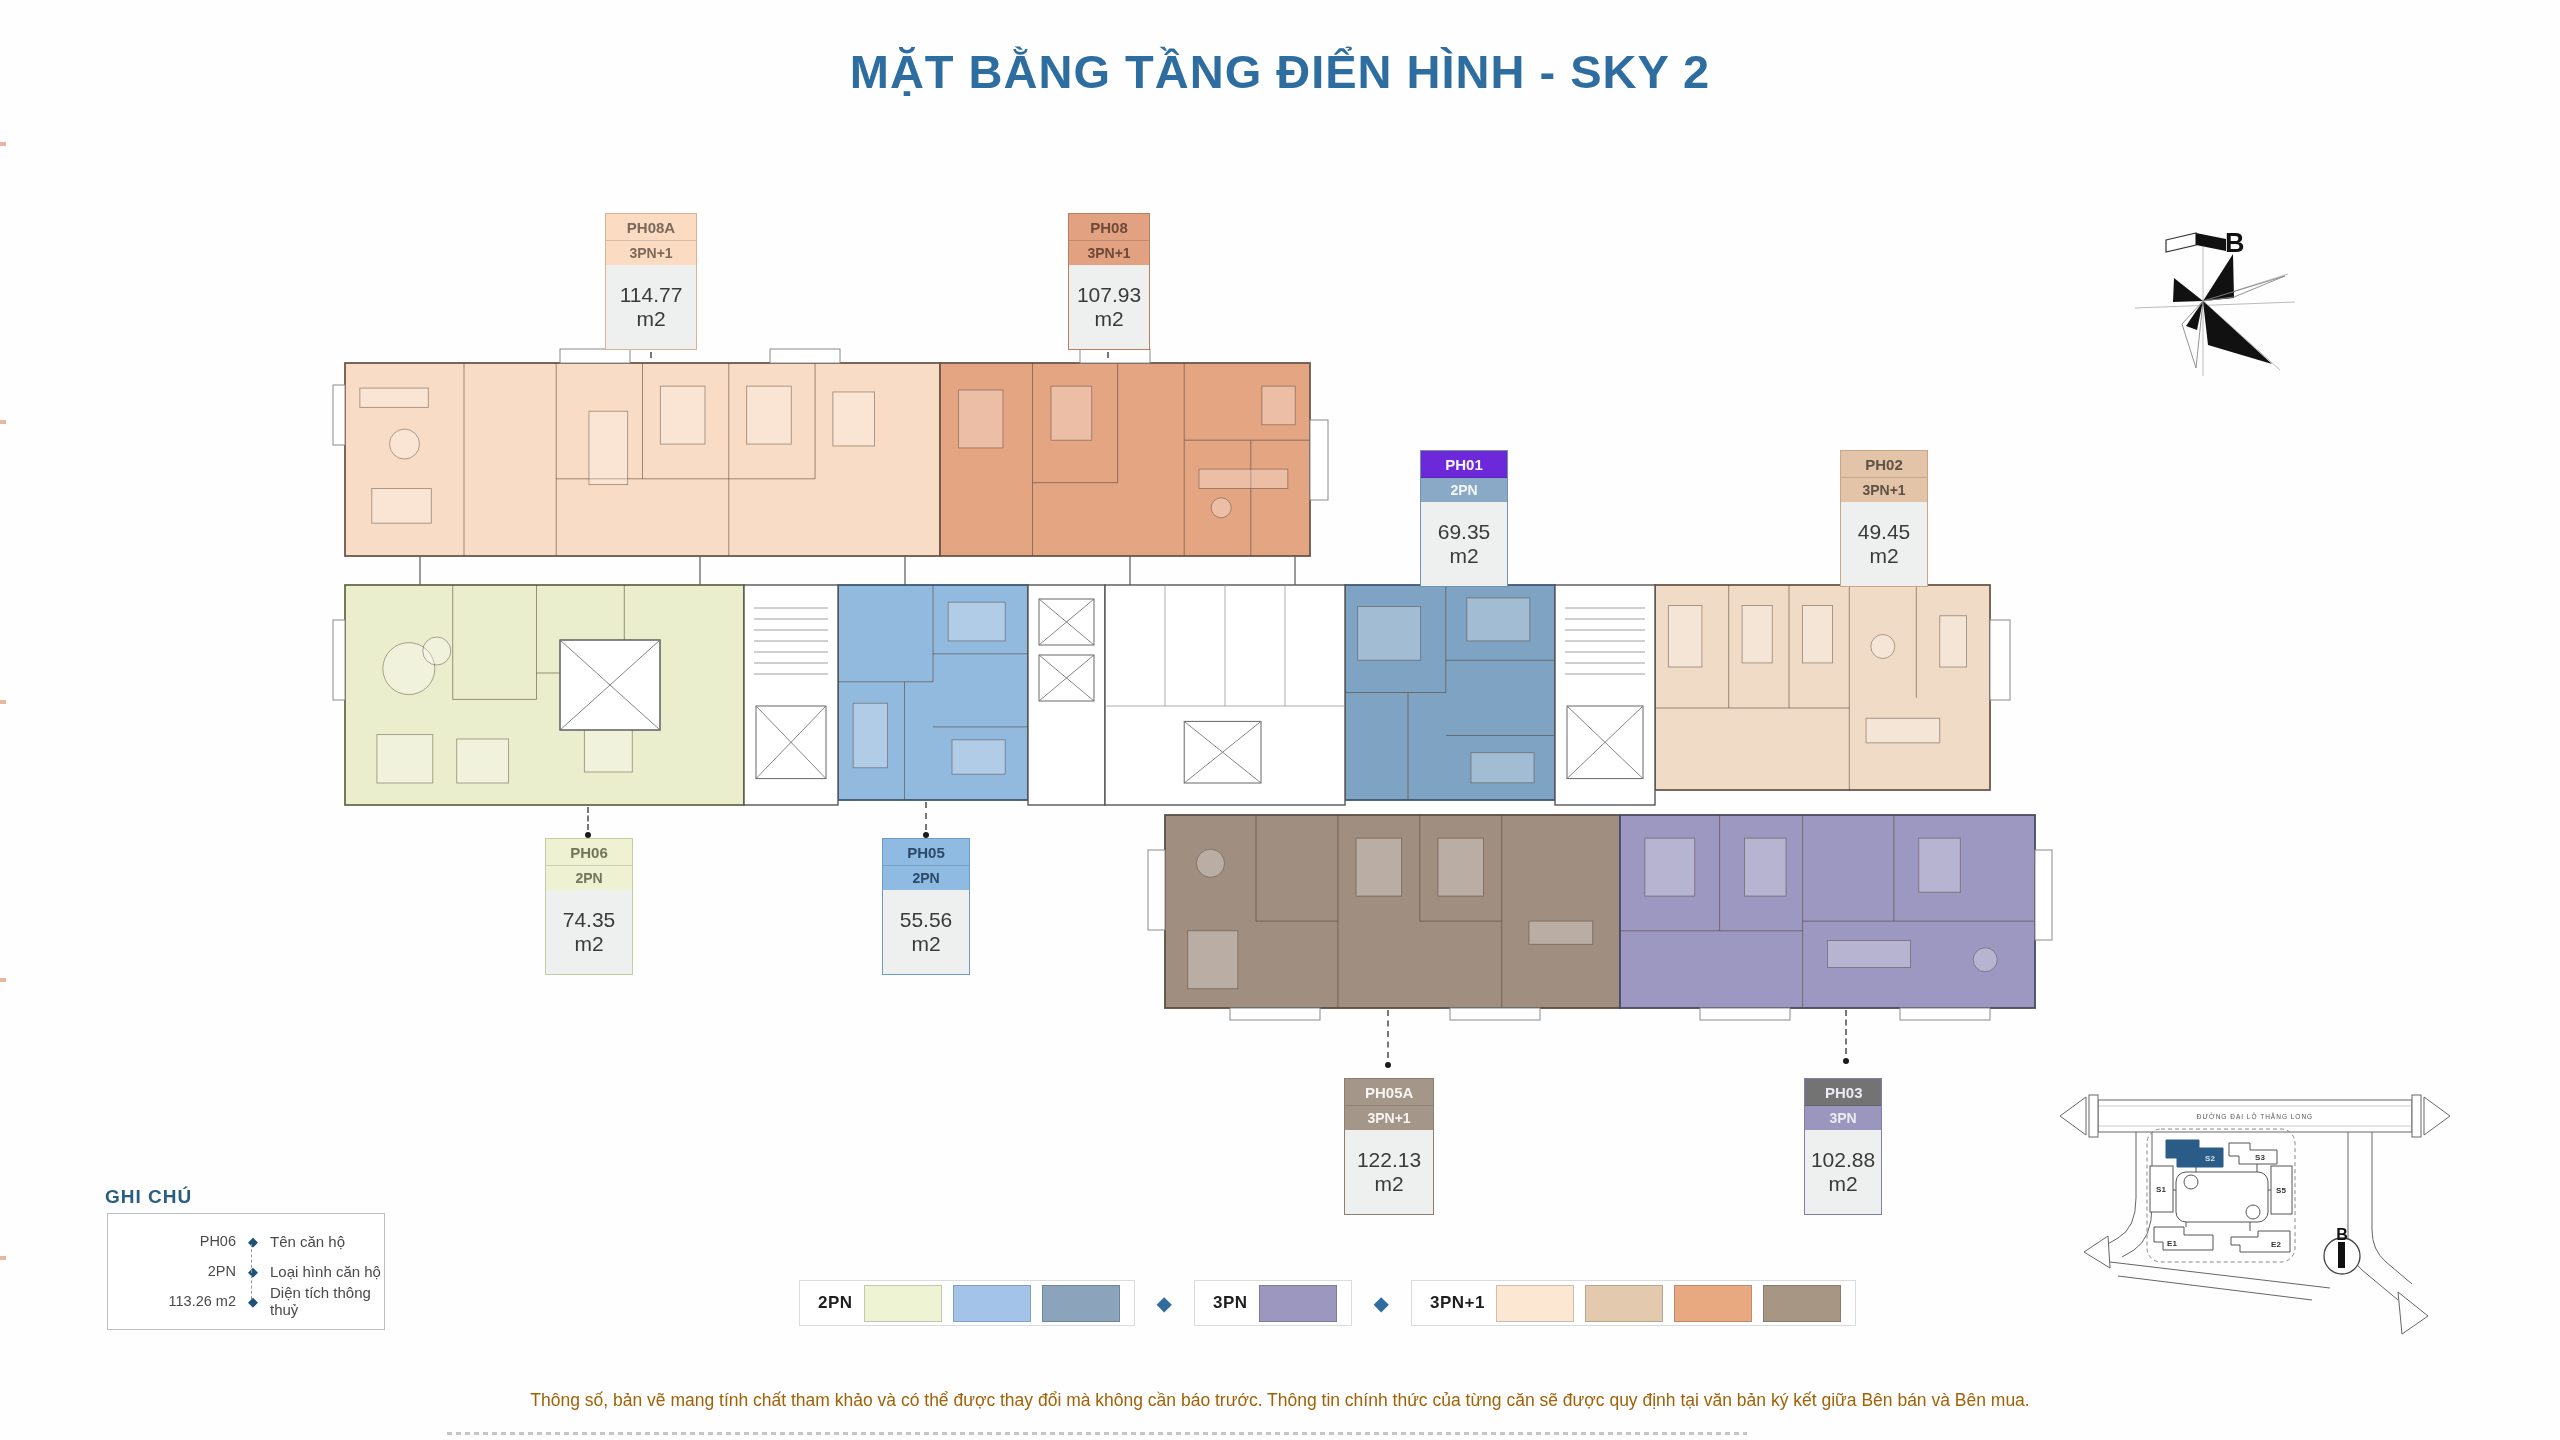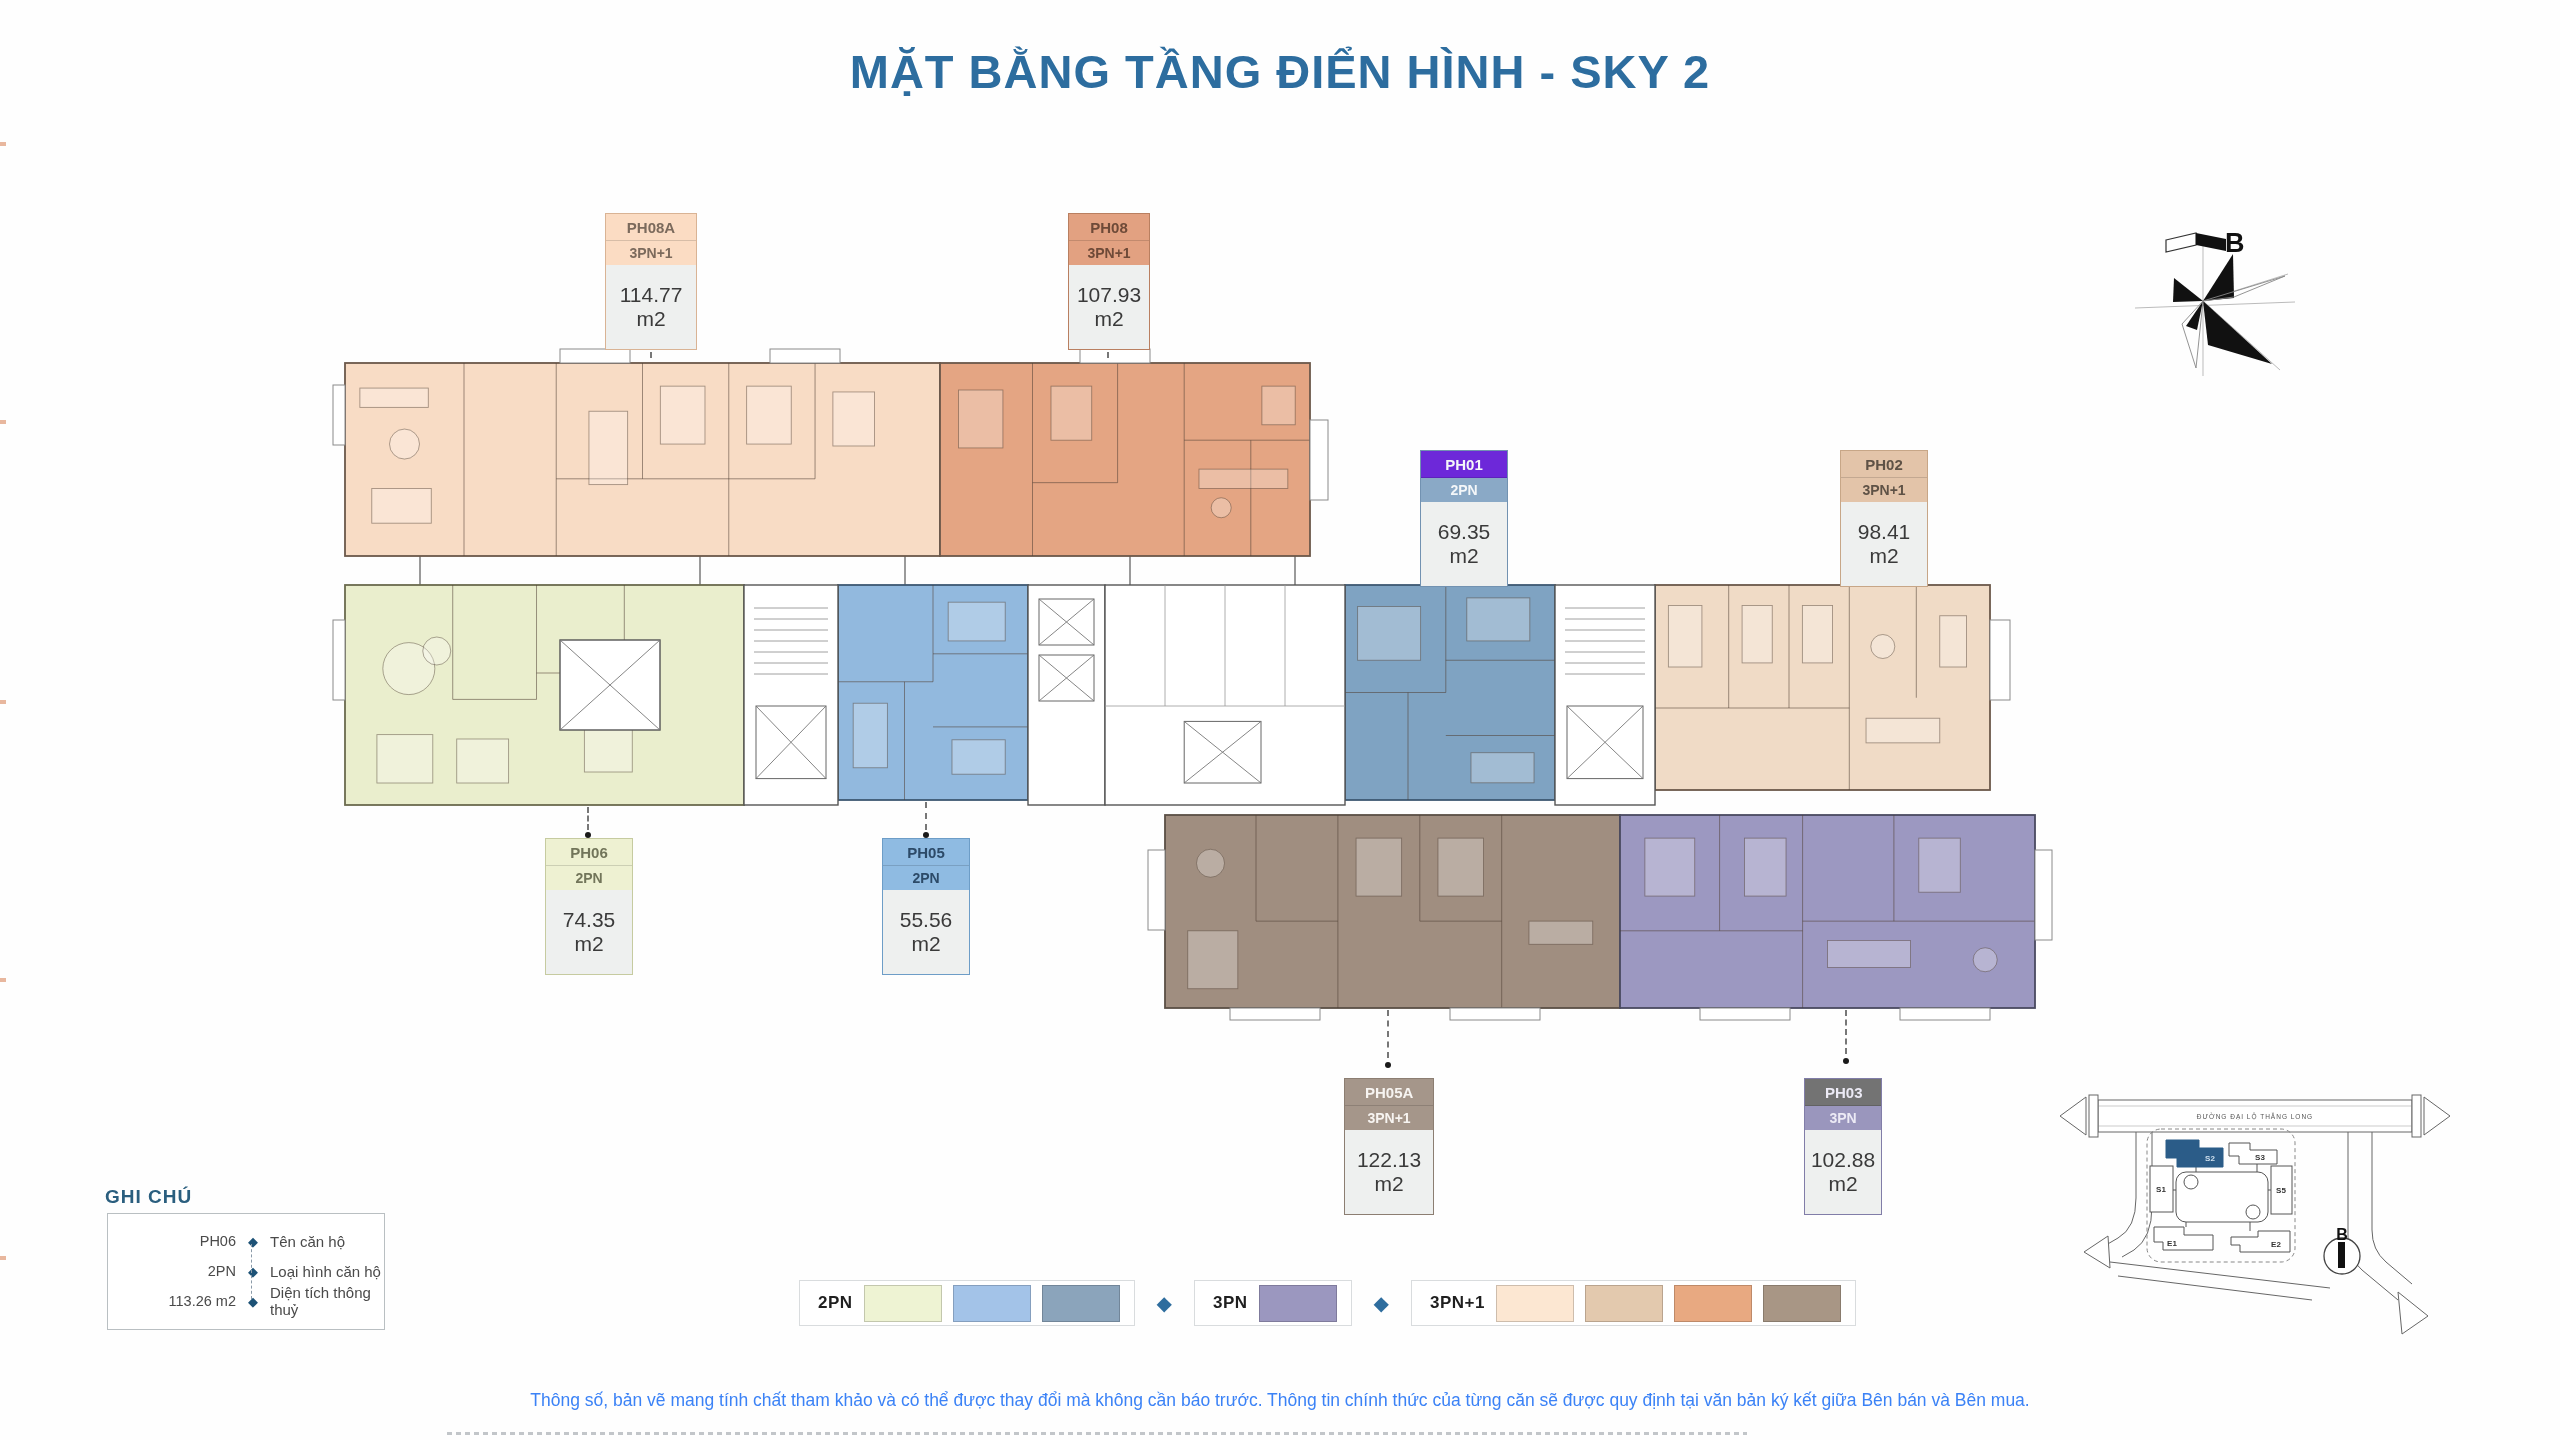--- a/index.html
+++ b/index.html
@@ -38,21 +38,21 @@
   .lk-dash{position:absolute;width:0;border-left:1.5px dashed #8a9aa8;}
 
   
   .type-legend{position:absolute;left:799px;top:1280px;display:flex;align-items:center;gap:22px;z-index:4;}
   .tl-group{display:flex;align-items:center;gap:11px;border:1px solid #d9dcde;background:#fff;padding:4px 14px 4px 18px;height:46px;box-sizing:border-box;}
   .tl-label{font-size:17px;font-weight:800;color:#1f1f1f;letter-spacing:.5px;}
   .tl-swatch{width:78px;height:37px;border:1px solid rgba(0,0,0,.18);box-sizing:border-box;}
   .tl-sep{font-size:20px;line-height:1;}
 
   .disclaimer{position:absolute;left:0;top:1390px;width:100%;text-align:center;
-              font-size:17.5px;color:#3b82f6;}
+              font-size:17.5px;color:#a16207;}
   .bottom-strip{position:absolute;left:447px;top:1432px;width:1300px;height:3px;opacity:.6;
               background:repeating-linear-gradient(90deg,#9aa0a6 0 5px,transparent 5px 9px);}
   .edge-mark{position:absolute;left:0;width:6px;height:4px;background:#e2a586;opacity:.8;}
 </style>
 </head>
 <body>
 
 <div class="page">
 
 
@@ -289,21 +289,21 @@
         <div class="r3">107.93 m2</div>
       </div>
       <div class="unit-label" style="left: 1420px; top: 450px; width: 86px; border: 1px solid rgb(114, 146, 177);">
         <div class="r1" style="background: #6d28d9; color: rgb(244, 247, 249);">PH01</div>
         <div class="r2" style="background: rgb(138, 169, 198); color: rgb(244, 247, 249);">2PN</div>
         <div class="r3">69.35 m2</div>
       </div>
       <div class="unit-label" style="left: 1840px; top: 450px; width: 86px; border: 1px solid rgb(199, 166, 135);">
         <div class="r1" style="background: rgb(227, 196, 169); color: rgb(95, 82, 70);">PH02</div>
         <div class="r2" style="background: rgb(227, 196, 169); color: rgb(95, 82, 70);">3PN+1</div>
-        <div class="r3">98.41 m2</div>
+        <div class="r3">49.45 m2</div>
       </div>
       <div class="unit-label" style="left: 545px; top: 838px; width: 86px; border: 1px solid rgb(198, 203, 160);">
         <div class="r1" style="background: rgb(238, 241, 210); color: rgb(114, 117, 90);">PH06</div>
         <div class="r2" style="background: rgb(238, 241, 210); color: rgb(114, 117, 90);">2PN</div>
         <div class="r3">74.35 m2</div>
       </div>
       <div class="unit-label" style="left: 882px; top: 838px; width: 86px; border: 1px solid rgb(109, 157, 199);">
         <div class="r1" style="background: rgb(143, 187, 226); color: rgb(44, 74, 104);">PH05</div>
         <div class="r2" style="background: rgb(143, 187, 226); color: rgb(44, 74, 104);">2PN</div>
         <div class="r3">55.56 m2</div>

